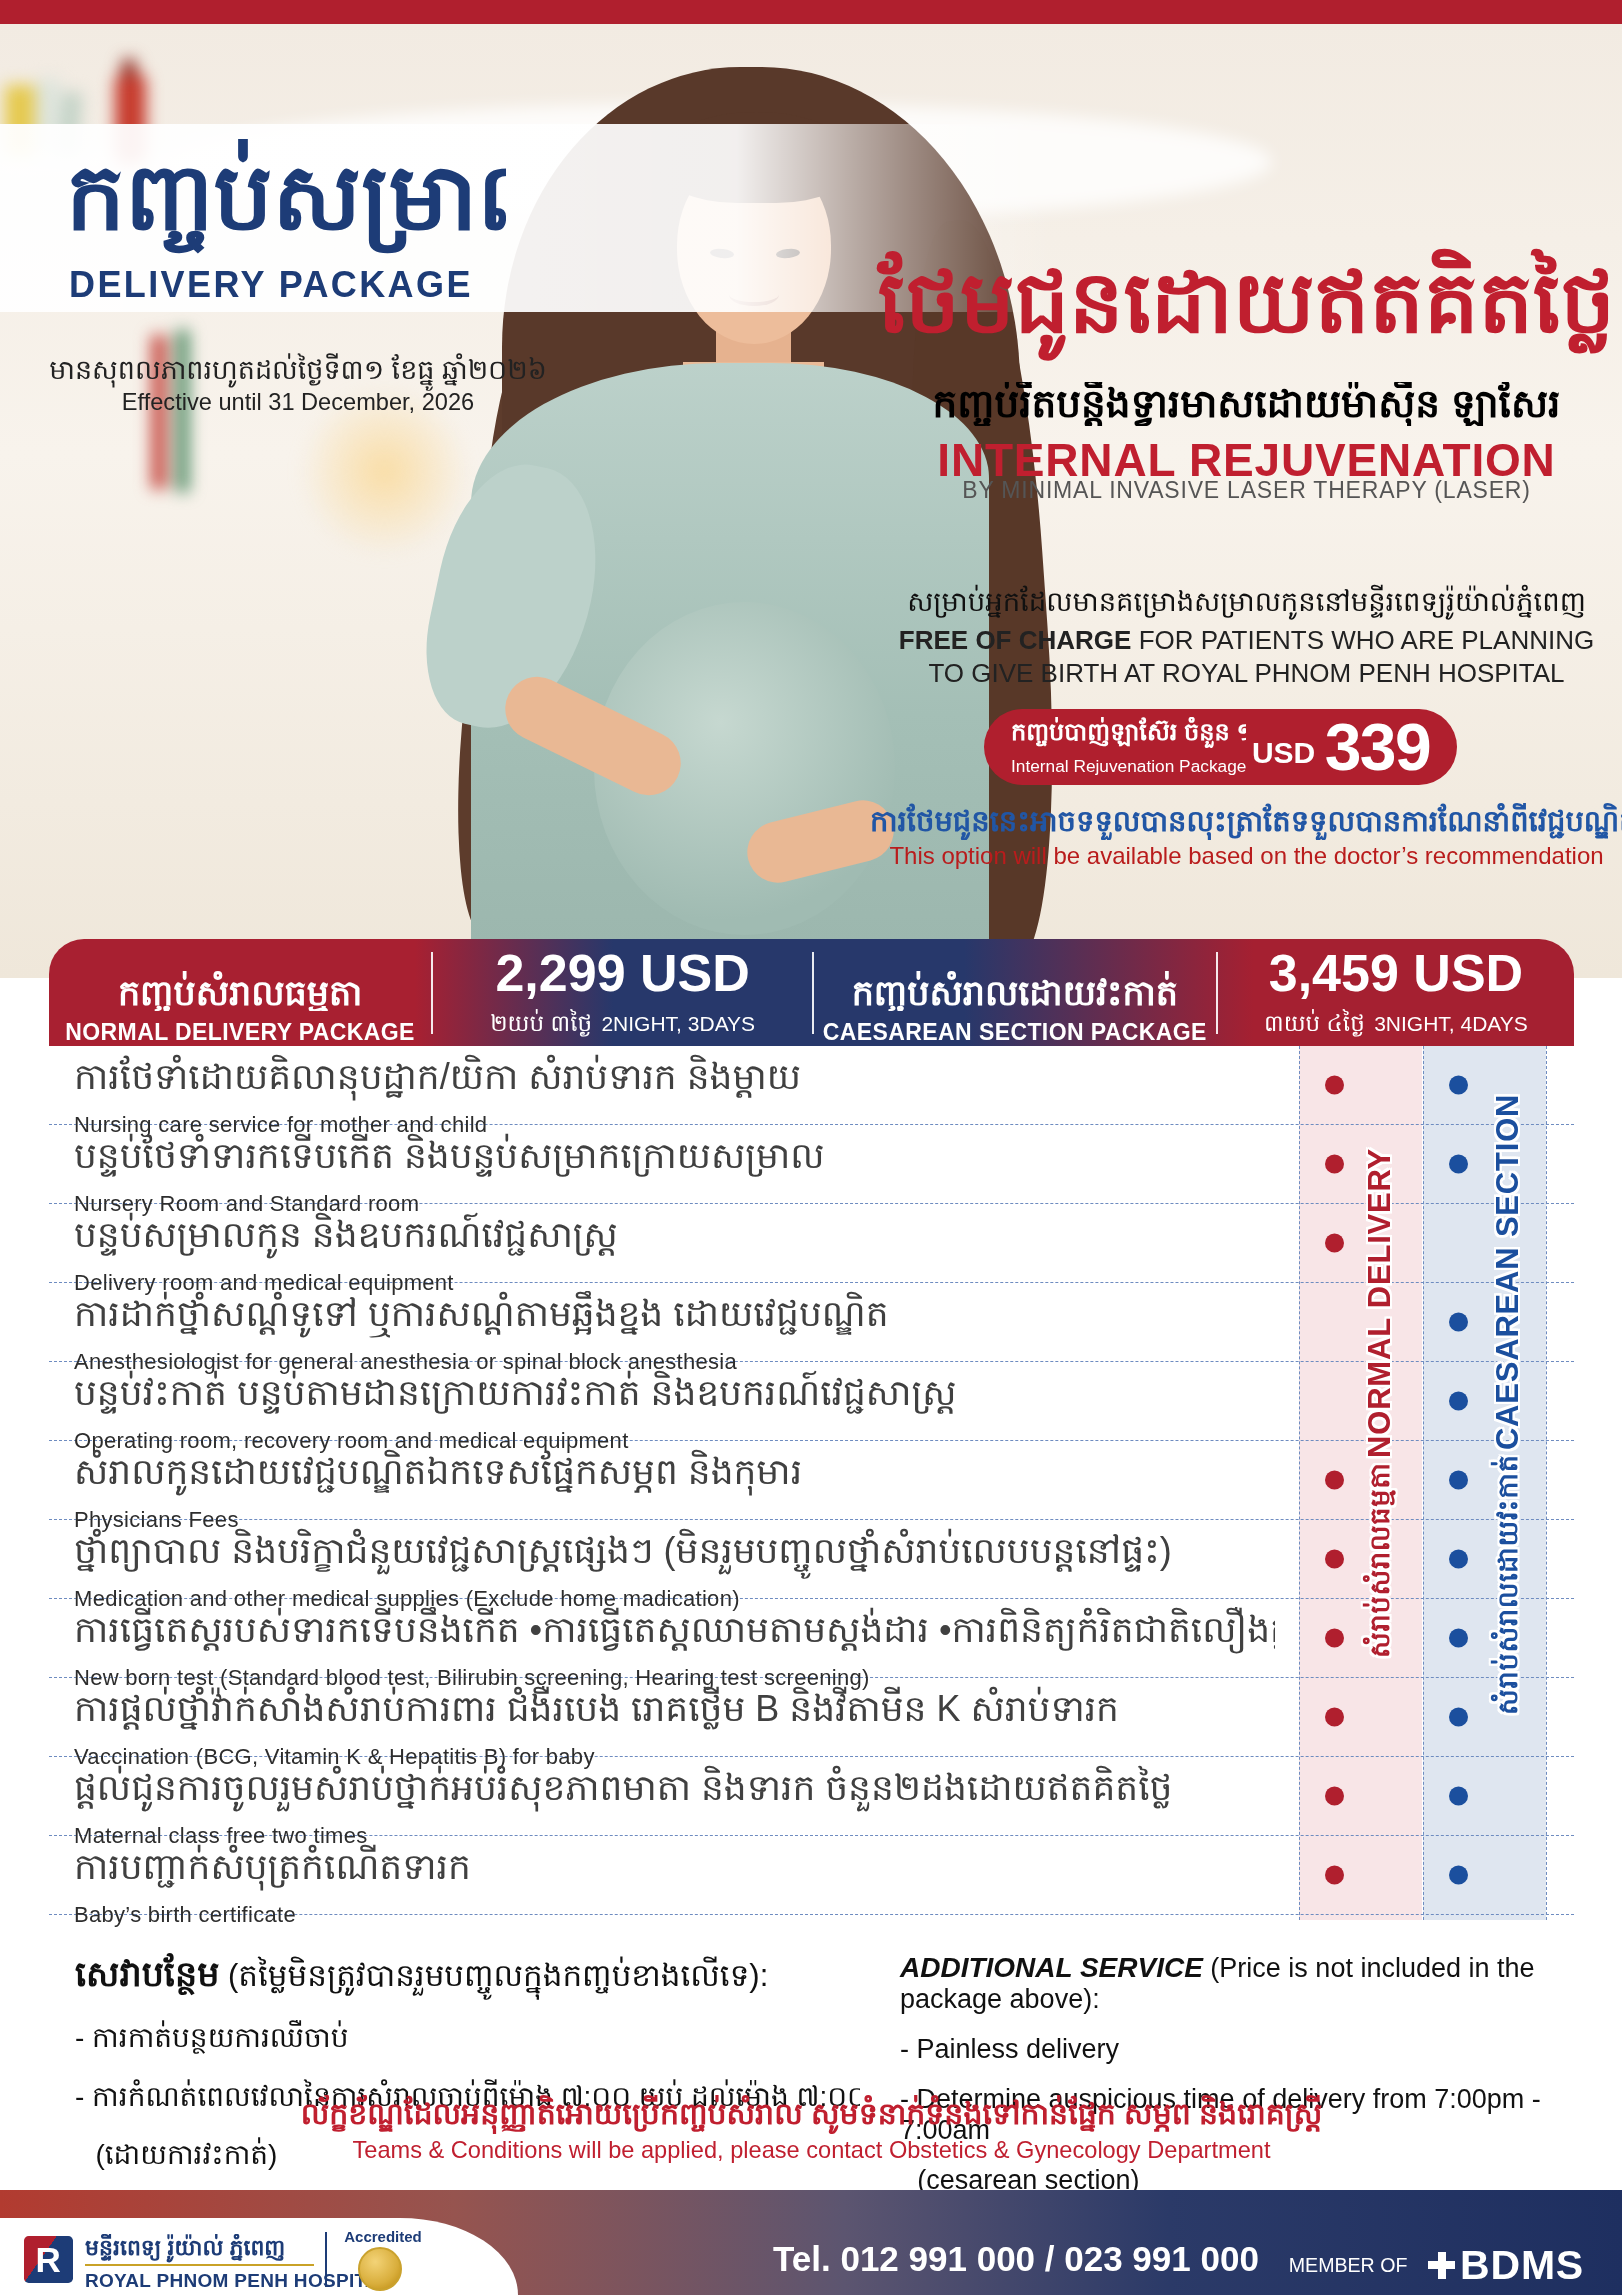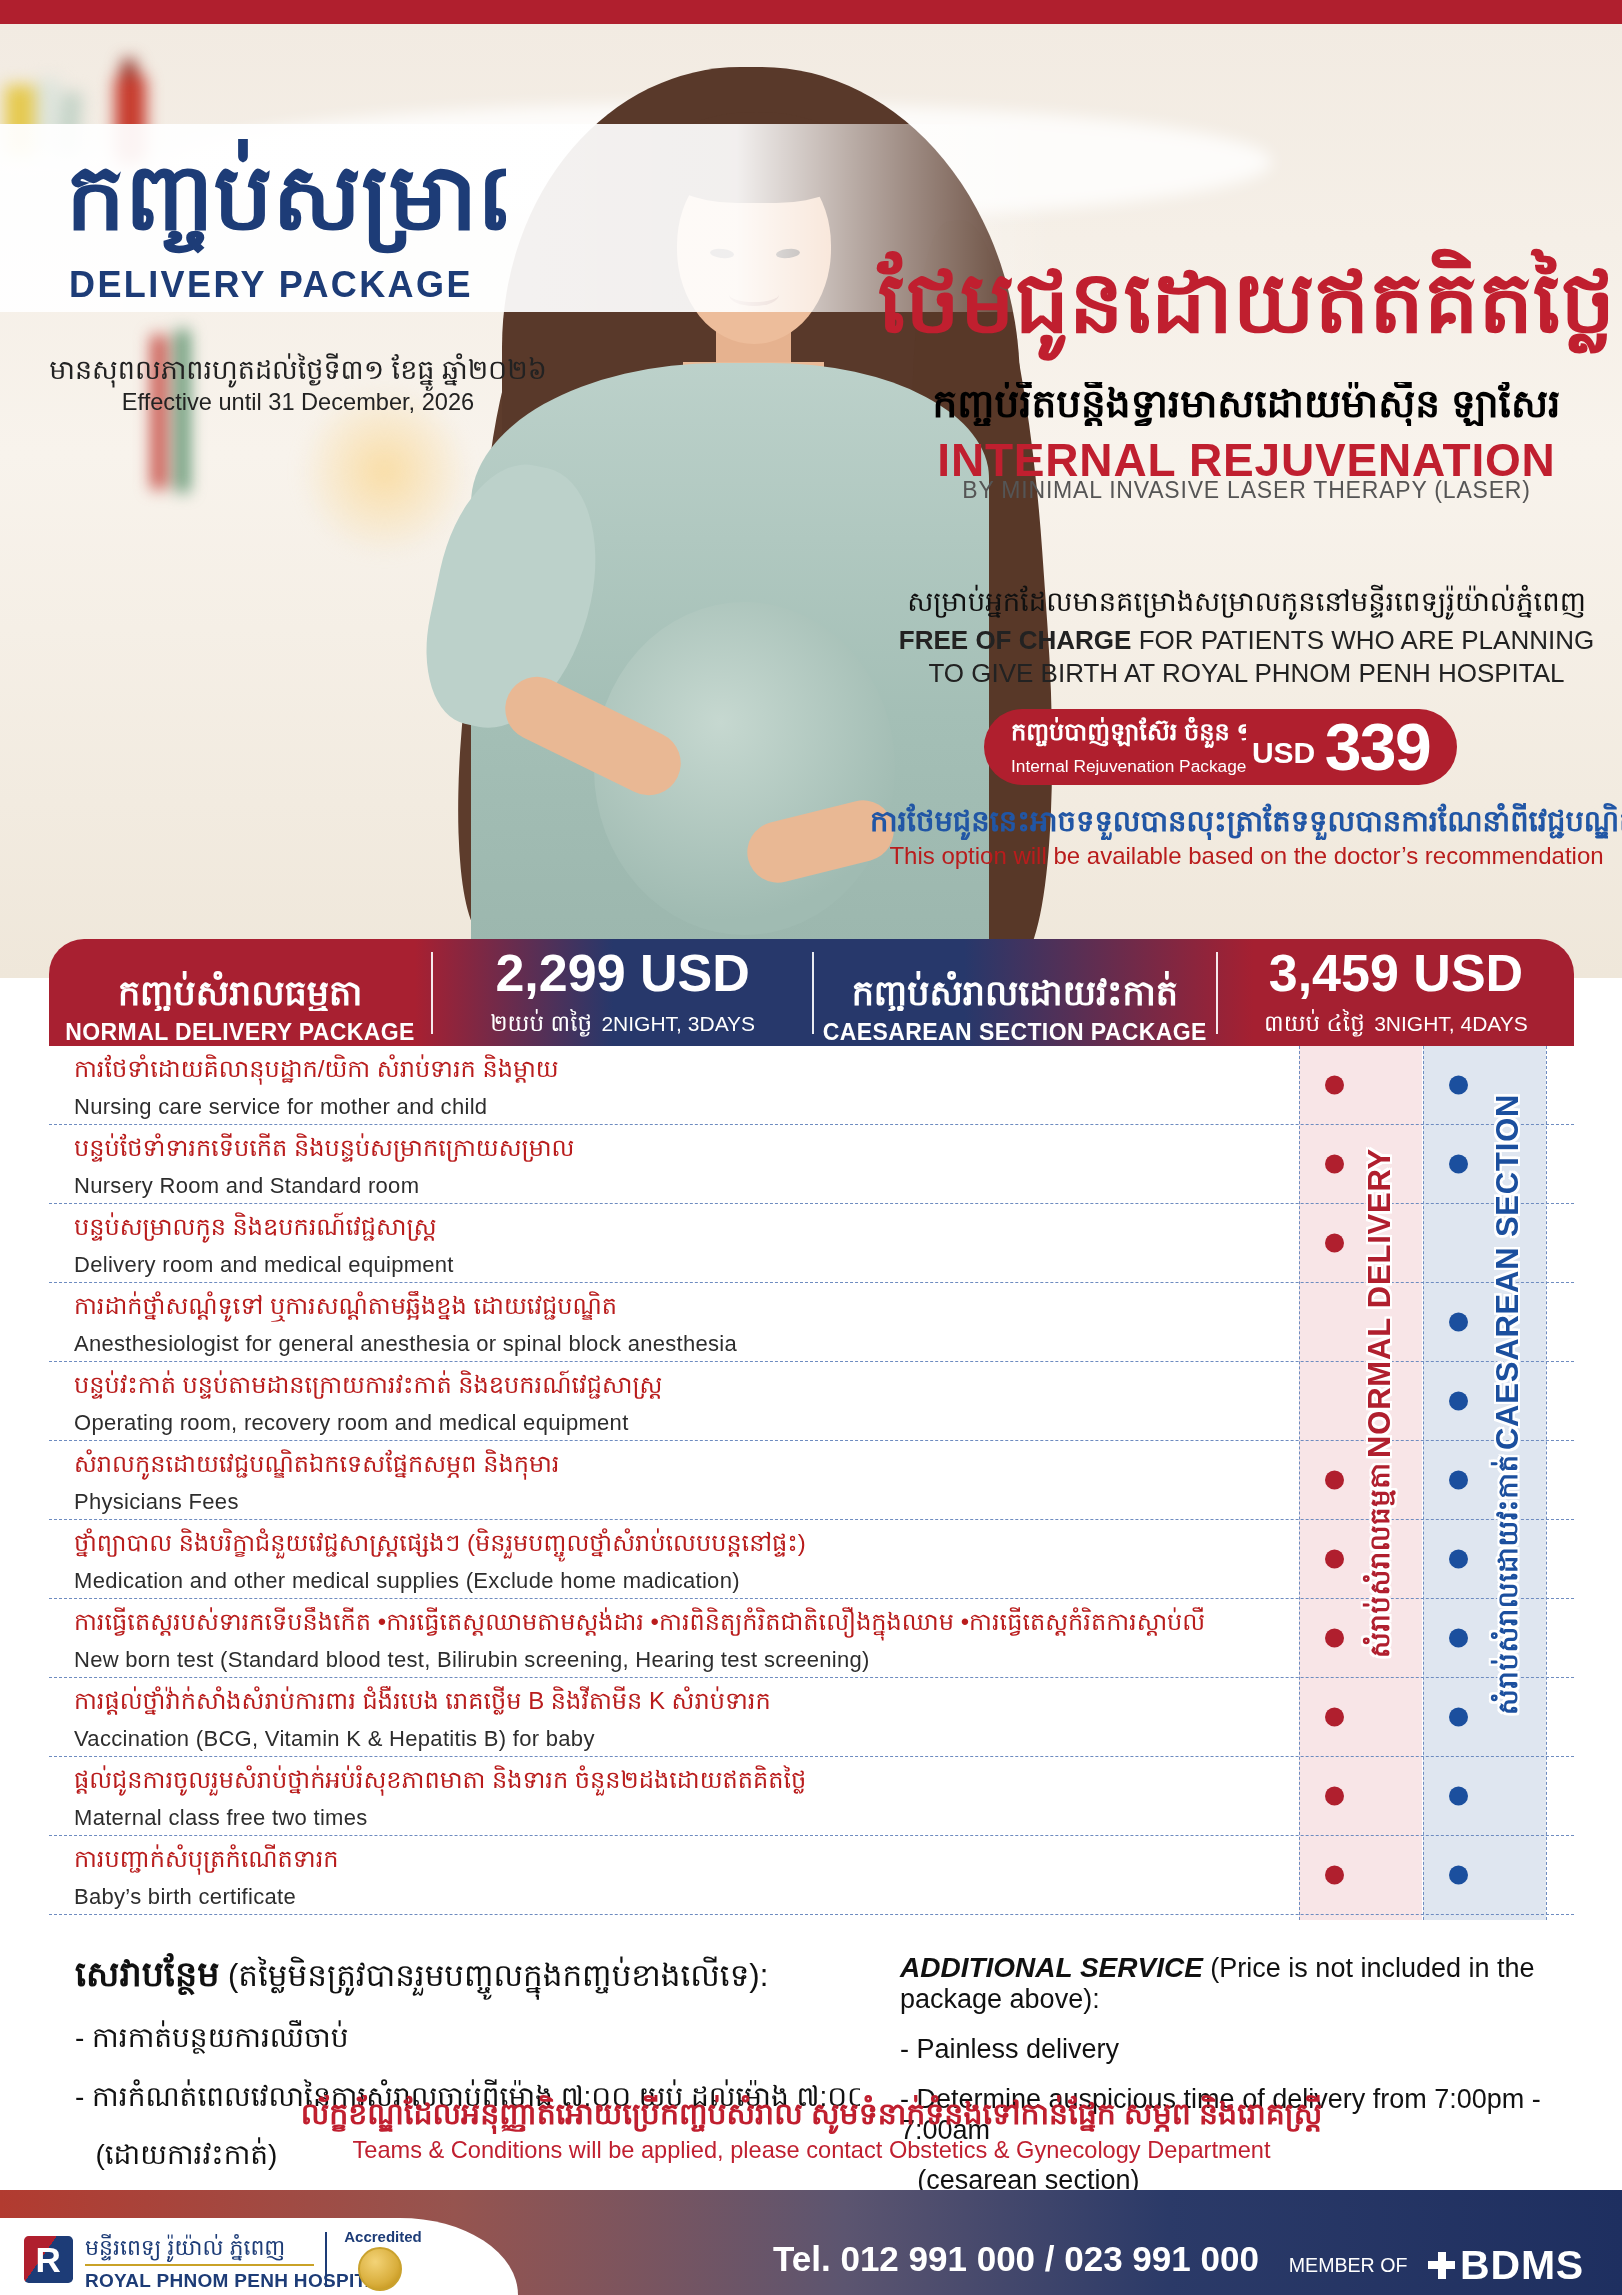--- a/index.html
+++ b/index.html
@@ -109,21 +109,21 @@
   .pkg-stay .stay-en{font-size:21px;margin-left:9.4px;}
 
   
   .stripe{top:1046px;height:874px;}
   .stripe.pink{left:1299px;width:123px;background:var(--pink_col);}
   .stripe.blue{left:1423px;width:123px;background:var(--blue_col);}
   .vline{top:1046px;height:874px;width:0;border-left:1.6px dashed var(--dash);}
   .vl1{left:1299px;}.vl2{left:1423px;}.vl3{left:1546px;}
   .rows{left:49px;top:1046px;width:1525px;}
   .row{position:relative;height:79px;border-bottom:1.6px dashed var(--dash);padding:7.9px 0 0 25px;}
-  .row .kh{font-size:24px;color:#b91c1c;max-width:1201px;white-space:nowrap;overflow:hidden;}
+  .row .kh{font-size:36px;color:#404040;max-width:1201px;white-space:nowrap;overflow:hidden;}
   .row .en{font-size:22px;color:#2d2d2d;margin-top:5.5px;letter-spacing:0.3px;}
   .dot{position:absolute;top:50%;width:19px;height:19px;border-radius:50%;transform:translateY(-50%);}
   .dot.n{left:1276px;background:var(--brand_red);}
   .dot.c{left:1400px;background:var(--dot_blue);}
 
   .vlabel{position:absolute;writing-mode:vertical-rl;transform:rotate(180deg);
           font-weight:bold;white-space:nowrap;text-align:center;letter-spacing:0.8px;
           text-shadow:-2.4px -2.4px 0 #fff,2.4px -2.4px 0 #fff,-2.4px 2.4px 0 #fff,2.4px 2.4px 0 #fff,
                       -2.4px 0 0 #fff,2.4px 0 0 #fff,0 -2.4px 0 #fff,0 2.4px 0 #fff;}
   .vlabel .vkh{font-size:27px;}
@@ -147,21 +147,21 @@
   .terms-en{left:0;top:2137px;width:1623px;text-align:center;font-size:23.6px;color:#c01f2f;}
 
   
   .footer{left:0;top:2190px;width:1623px;height:105px;
           background:linear-gradient(90deg,#b23b30 0%,#96544f 28%,#5c5570 52%,#2b3a68 72%,#1e2f60 100%);}
   .footer-white{position:absolute;left:0;top:28px;width:518px;height:77px;background:#fff;
                 border-top-right-radius:118px 77px;}
   .logo-r{position:absolute;left:23.6px;top:46px;width:49px;height:47px;border-radius:4.7px;
           background:linear-gradient(125deg,var(--brand_red) 0 40%,var(--brand_blue) 40%);
           color:#fff;font-size:35px;font-weight:bold;text-align:center;line-height:47px;}
-  .hosp-kh{position:absolute;left:85px;top:44px;width:228px;font-size:22px;font-weight:normal;color:var(--brand_blue);
+  .hosp-kh{position:absolute;left:85px;top:44px;width:228px;font-size:22px;font-weight:bold;color:var(--brand_blue);
            white-space:nowrap;overflow:hidden;}
   .gold-rule{position:absolute;left:85px;top:74px;width:229px;height:2.4px;background:#c9a227;}
   .hosp-en{position:absolute;left:85px;top:80px;font-size:19px;font-weight:bold;color:var(--brand_blue);letter-spacing:0.3px;}
   .logo-sep{position:absolute;left:325px;top:42px;width:2.4px;height:55px;background:var(--brand_blue);}
   .accredited{position:absolute;left:336px;top:38px;width:94px;text-align:center;font-size:15px;font-weight:bold;color:#1d3c77;}
   .seal{position:absolute;left:358px;top:57px;width:44px;height:44px;border-radius:50%;
         background:radial-gradient(circle at 38% 32%,#f3d377 0%,#d9ae3c 60%,#b8860b 100%);
         border:2.4px solid #caa22e;}
   .tel{position:absolute;left:773px;top:49px;font-size:35px;font-weight:bold;color:#fff;letter-spacing:0;}
   .member{position:absolute;right:39px;top:52px;display:flex;align-items:center;color:#fff;}

